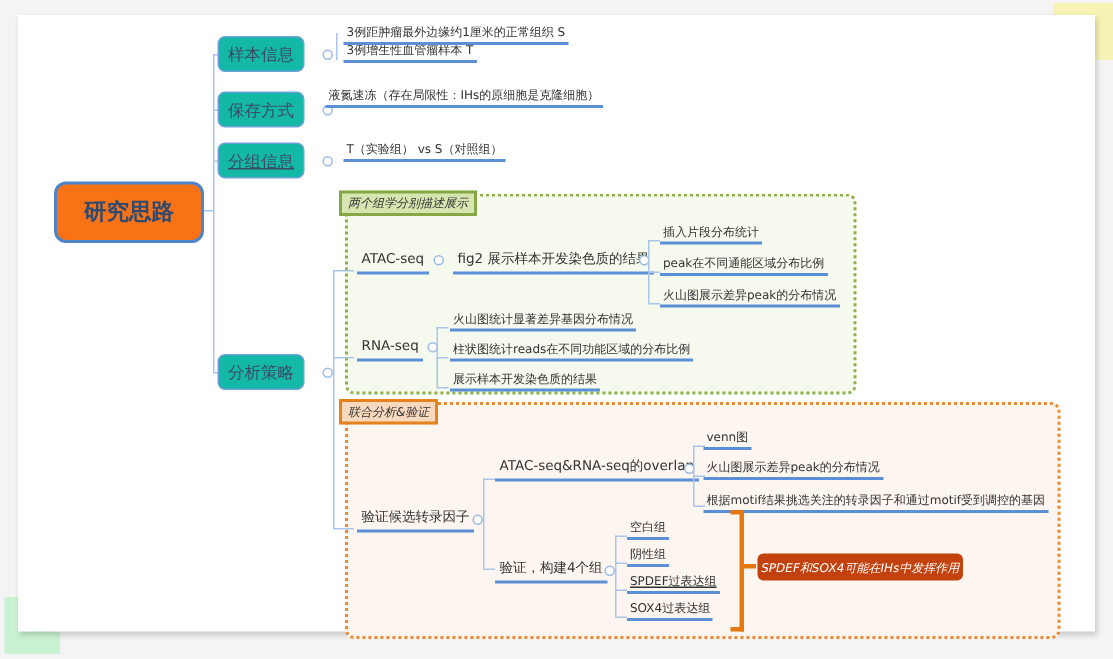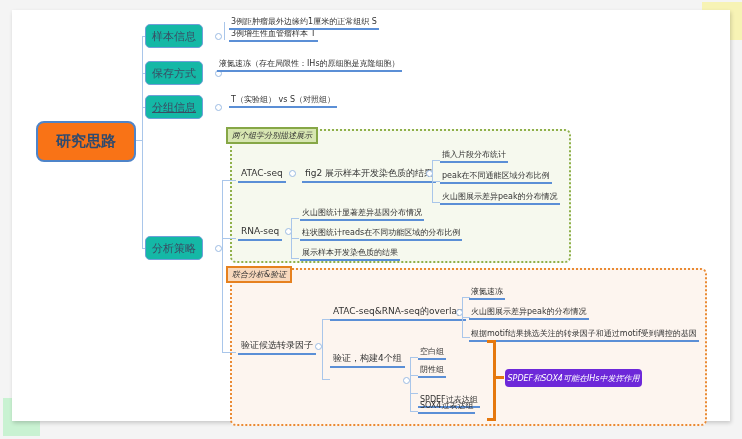--- a/index.html
+++ b/index.html
@@ -11,21 +11,21 @@
   .main { position:absolute; left:145px; width:56px; height:22px; border:1.5px solid #6f9fd8; border-radius:5px; background:#14b8a6; display:flex; align-items:center; justify-content:center; font-size:11px; color:#3a4c63; }
   .leaf { position:absolute; font-size:8px; color:#333; white-space:nowrap; border-bottom:2px solid #5b8fd6; padding:0 2px 1px 2px; line-height:11px; }
   .sub { position:absolute; font-size:9px; color:#333; white-space:nowrap; border-bottom:2px solid #5b8fd6; padding:0 3px 2px 3px; line-height:12px; }
   .vl { position:absolute; width:0; border-left:1.5px solid #a9c6ea; }
   .hl { position:absolute; height:0; border-top:1.5px solid #a9c6ea; }
   .knob { position:absolute; width:5px; height:5px; border:1px solid #9bbbe3; border-radius:50%; background:#fff; }
   .group-green { position:absolute; left:230px; top:129px; width:337px; height:130px; border:2px dotted #8fb04a; border-radius:6px; background:#f6f9ee; }
   .group-orange { position:absolute; left:230px; top:268px; width:473px; height:154px; border:2px dotted #ea8a33; border-radius:6px; background:#fdf5ef; }
   .label-green { position:absolute; left:226px; top:127px; padding:1px 4px; background:#d7e6b1; border:2px solid #86a746; font-size:8px; font-style:italic; color:#333; }
   .label-orange { position:absolute; left:226px; top:266px; padding:1px 4px; background:#f8d9bd; border:2px solid #e6811f; font-size:8px; font-style:italic; color:#333; }
-  .summary { position:absolute; left:505px; top:369px; width:137px; height:18px; border-radius:4px; background:#6d28d9; color:#fff; font-size:8px; font-style:italic; display:flex; align-items:center; justify-content:center; }
+  .summary { position:absolute; left:505px; top:369px; width:137px; height:18px; border-radius:4px; background:#c2410c; color:#fff; font-size:8px; font-style:italic; display:flex; align-items:center; justify-content:center; }
   .brace { position:absolute; left:487px; top:340px; width:6px; height:75px; border:3px solid #e5780e; border-left:none; }
   .brace-tick { position:absolute; left:496px; top:376px; width:8px; height:0; border-top:3px solid #e5780e; }
 </style>
 </head>
 <body>
 
 <div class="deco-yellow"></div>
 <div class="deco-green"></div>
 
 <div class="card"></div>
@@ -104,33 +104,33 @@
 <div class="vl" style="left:322px;top:319px;height:60px;"></div>
 <div class="hl" style="left:322px;top:319px;width:8px;"></div>
 <div class="hl" style="left:322px;top:379px;width:8px;"></div>
 
 <div class="sub" style="left:330px;top:305px;">ATAC-seq&amp;RNA-seq的overlap</div>
 <div class="knob" style="left:456px;top:309px;"></div>
 <div class="vl" style="left:462px;top:297px;height:40px;"></div>
 <div class="hl" style="left:462px;top:297px;width:8px;"></div>
 <div class="hl" style="left:462px;top:317px;width:8px;"></div>
 <div class="hl" style="left:462px;top:337px;width:8px;"></div>
-<div class="leaf" style="left:469px;top:286px;">液氮速冻</div>
+<div class="leaf" style="left:469px;top:286px;">venn图</div>
 <div class="leaf" style="left:469px;top:306px;">火山图展示差异peak的分布情况</div>
 <div class="leaf" style="left:469px;top:328px;">根据motif结果挑选关注的转录因子和通过motif受到调控的基因</div>
 
-<div class="sub" style="left:330px;top:352px;">验证，构建4个组</div>
+<div class="sub" style="left:330px;top:373px;">验证，构建4个组</div>
 <div class="knob" style="left:403px;top:377px;"></div>
 <div class="vl" style="left:410px;top:357px;height:54px;"></div>
 <div class="hl" style="left:410px;top:357px;width:8px;"></div>
 <div class="hl" style="left:410px;top:375px;width:8px;"></div>
 <div class="hl" style="left:410px;top:393px;width:8px;"></div>
 <div class="hl" style="left:410px;top:411px;width:8px;"></div>
 <div class="leaf" style="left:418px;top:346px;">空白组</div>
 <div class="leaf" style="left:418px;top:364px;">阴性组</div>
-<div class="leaf" style="left:418px;top:394px;">SPDEF过表达组</div>
+<div class="leaf" style="left:418px;top:382px;text-decoration:underline;">SPDEF过表达组</div>
 <div class="leaf" style="left:418px;top:400px;">SOX4过表达组</div>
 
 <div class="brace"></div>
 <div class="brace-tick"></div>
 <div class="summary">
     <span>SPDEF和SOX4可能在IHs中发挥作用</span>
   </div>
 
 </body></html>

